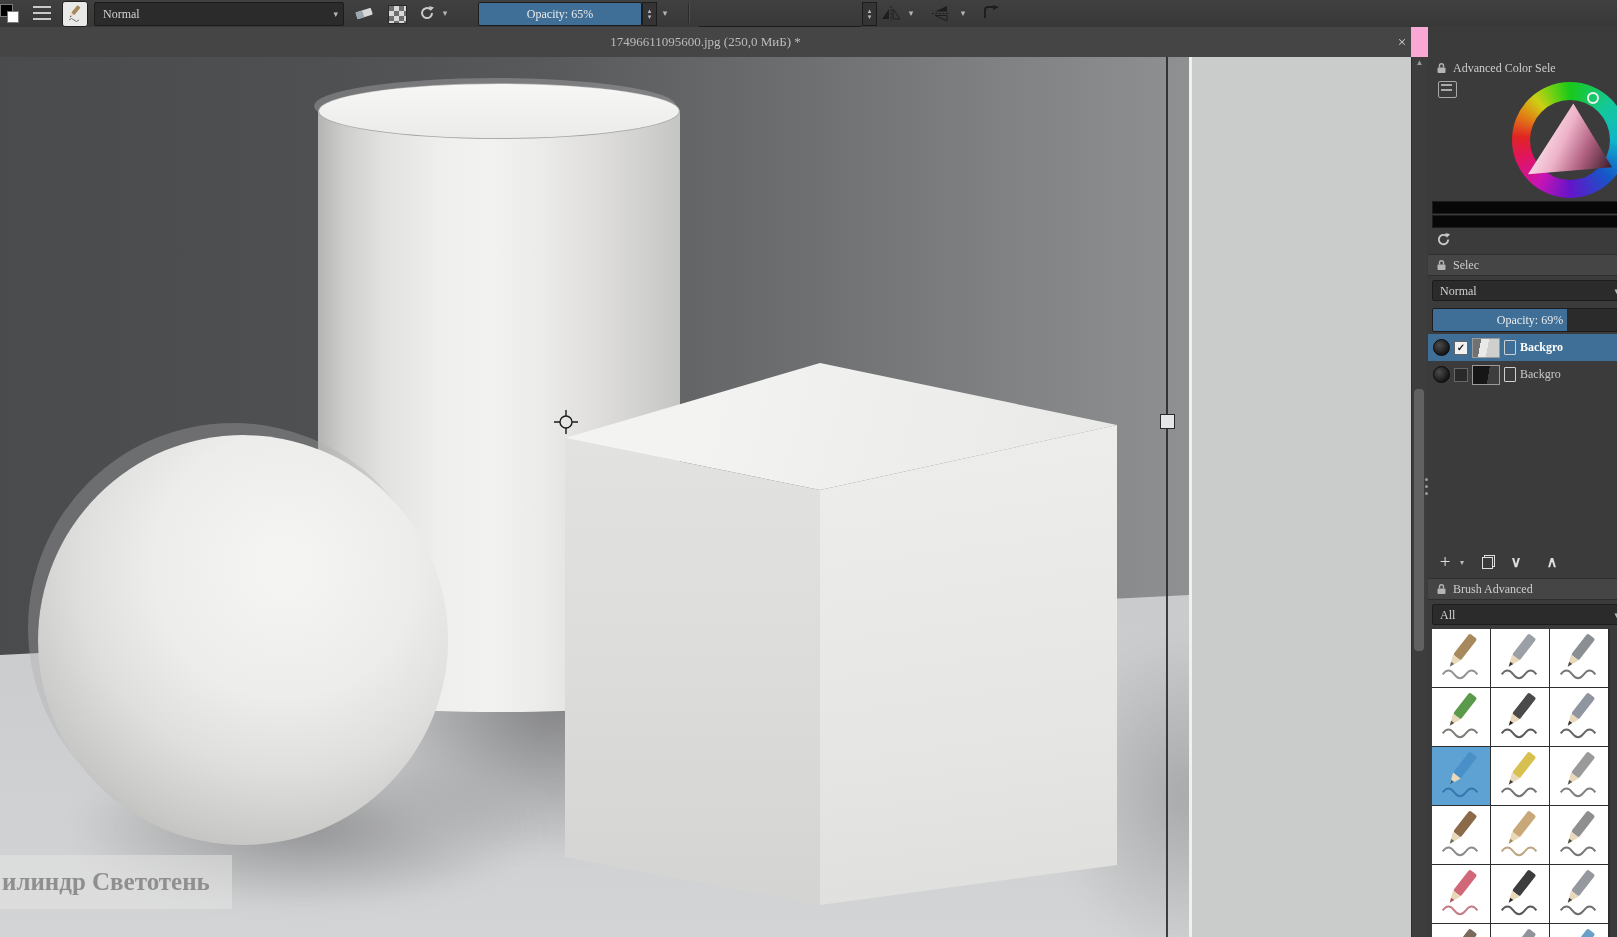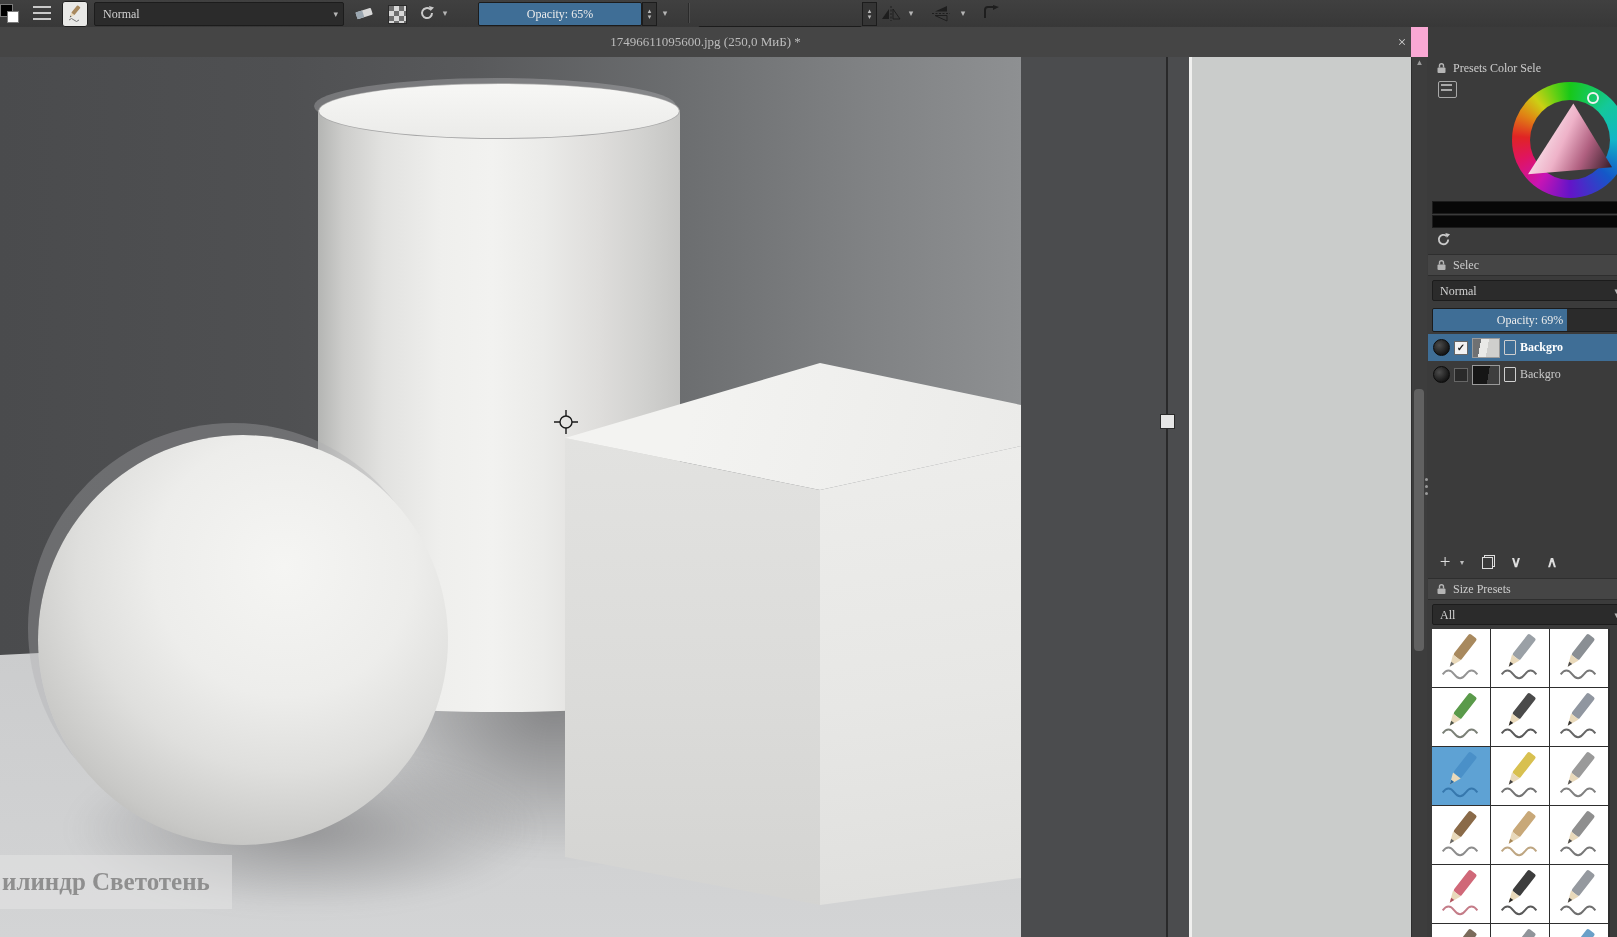--- a/index.html
+++ b/index.html
@@ -30,21 +30,21 @@
 
   
   .tabrow{position:absolute;left:0;top:27px;width:100%;height:30px;background:#f9a8d4;}
   .doc-tabbar{position:absolute;left:0;top:0;width:1411px;height:30px;background:#454545;border-bottom:1px solid #2a2a2a;}
   .doc-title{position:absolute;left:0;top:0;width:100%;height:30px;line-height:30px;text-align:center;color:#bcbcbc;font-size:13px;}
   .tab-close{position:absolute;left:1392px;top:5px;width:20px;height:20px;line-height:20px;text-align:center;color:#d6d6d6;font-size:15px;cursor:default;}
   .docker-tab{position:absolute;left:1432px;top:2px;width:190px;height:24px;line-height:24px;border:1px solid #6a6a6a;background:#3f3f3f;color:#c6c6c6;text-align:center;white-space:nowrap;overflow:hidden;font-size:12px;}
 
   
   .canvas{position:absolute;left:0;top:57px;width:1411px;height:880px;overflow:hidden;background:#4b4c4e;}
-  .photo{position:absolute;left:0;top:0;width:1021px;height:880px;overflow:hidden;}
+  .photo{position:absolute;left:0;top:0;width:1189px;height:880px;overflow:hidden;}
   .wall{position:absolute;inset:0;background:linear-gradient(90deg,#4a4b4d 0%,#4f5052 28%,#58595b 46%,#6b6d6f 66%,#7f8183 84%,#8e9092 100%);}
   .floor{position:absolute;inset:0;clip-path:polygon(0 598px,1189px 538px,1189px 880px,0 880px);
          background:linear-gradient(180deg,#aeb0b1 0%,#c6c7c8 45%,#d3d4d5 100%);}
   .shadow{position:absolute;border-radius:50%;filter:blur(9px);}
   .sh-cube{left:350px;top:492px;width:410px;height:310px;background:radial-gradient(closest-side,rgba(86,86,88,.62),rgba(86,86,88,0));}
   .sh-sphere{left:70px;top:692px;width:470px;height:160px;background:radial-gradient(closest-side,rgba(98,98,100,.55),rgba(98,98,100,0));}
   .sh-right{left:1050px;top:575px;width:280px;height:330px;background:radial-gradient(closest-side,rgba(110,110,112,.4),rgba(110,110,112,0));}
   .cyl{position:absolute;left:318px;top:26px;width:362px;height:660px;}
   .cyl-body{position:absolute;left:0;top:27px;width:362px;height:602px;
       background:linear-gradient(90deg,#b4b5b3 0%,#cdcdcb 7%,#e2e2e0 18%,#efefed 34%,#f2f2f0 48%,#ebebe9 62%,#dedddb 78%,#d1d1cf 90%,#c5c5c3 100%);
@@ -257,21 +257,21 @@
       <i></i>
     </div>
 
   <div class="panel">
 
     <div class="dheader hdr1">
       <svg width="11" height="12" viewBox="0 0 11 12">
         <rect x="1.5" y="5.5" width="8" height="5.5" rx="1" fill="#b5b5b5"></rect>
         <path d="M3.5 5.5 V3.8 a2 2 0 0 1 4 0 V5.5" stroke="#b5b5b5" stroke-width="1.4" fill="none"></path>
       </svg>
-      <span>Presets Color Sele</span>
+      <span>Advanced Color Sele</span>
     </div>
 
     <div class="settings-ic"></div>
 
     <div class="hue-ring">
       <div class="hue-tri"></div>
       <div class="hue-marker"></div>
     </div>
 
     <div class="shade-strip" style="top:174px;"></div>
@@ -325,21 +325,21 @@
       <span class="dupic"></span>
       <span class="lb big">∨</span>
       <span class="lb big">∧</span>
     </div>
 
     <div class="dheader" style="top:551px;">
       <svg width="11" height="12" viewBox="0 0 11 12">
         <rect x="1.5" y="5.5" width="8" height="5.5" rx="1" fill="#b5b5b5"></rect>
         <path d="M3.5 5.5 V3.8 a2 2 0 0 1 4 0 V5.5" stroke="#b5b5b5" stroke-width="1.4" fill="none"></path>
       </svg>
-      <span>Size Presets</span>
+      <span>Brush Advanced</span>
     </div>
 
     <div class="pdd" style="top:577px;">
       <span>All</span>
       <span class="chev">▾</span>
     </div>
 
     <div class="brush-grid">
         <div class="preset">
           <svg viewBox="0 0 56 56" width="54" height="54">

